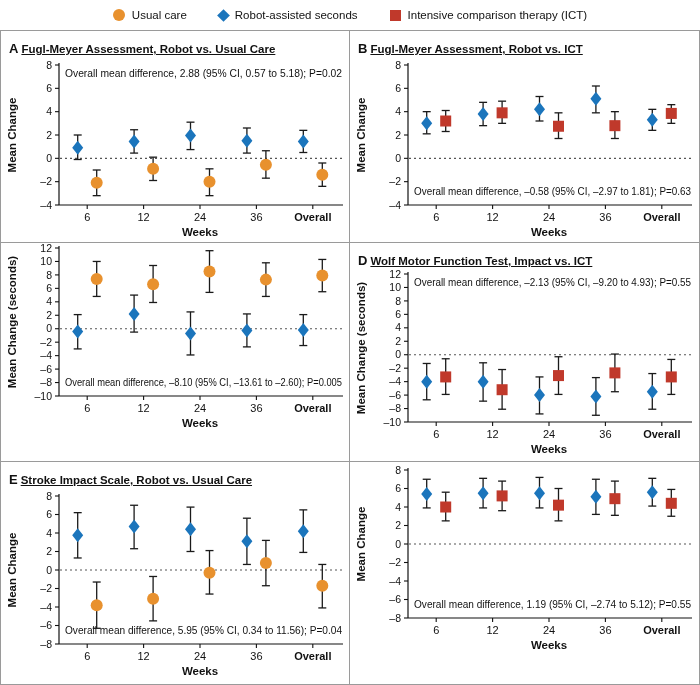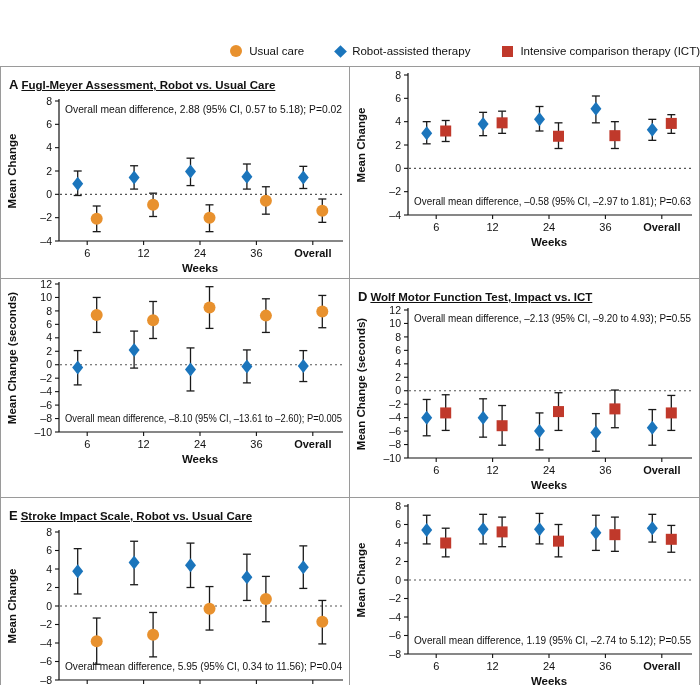--- a/index.html
+++ b/index.html
@@ -1,18 +1,18 @@
 <!DOCTYPE html>
 <html><head>
 <meta charset="utf-8">
 <style>
   html,body{margin:0;padding:0;background:#fff;}
   body{font-family:"Liberation Sans",sans-serif;color:#111;}
   .figure{width:700px;height:685px;background:#fff;position:relative;overflow:hidden;}
-  .legend{height:30px;display:flex;align-items:center;justify-content:flex-end;gap:32px;font-size:11.5px;margin-top:36px;}
+  .legend{height:30px;display:flex;align-items:center;justify-content:center;gap:32px;font-size:11.5px;}
   .legend-item{display:flex;align-items:center;gap:7px;}
   .lg-marker{display:inline-block;flex:none;}
   .marker-circle{width:12px;height:12px;border-radius:50%;}
   .marker-diamond{width:9px;height:9px;transform:rotate(45deg);}
   .marker-square{width:11px;height:11px;}
   .grid{display:grid;grid-template-columns:349px 349px;grid-template-rows:212px 219px 222px;
         width:700px;height:655px;box-sizing:border-box;border:1px solid #9a9a9a;}
   .panel{border-right:1px solid #9a9a9a;border-bottom:1px solid #9a9a9a;overflow:hidden;background:#fff;}
   .panel.col2{border-right:none;}
   .panel.row3{border-bottom:none;}
@@ -27,21 +27,21 @@
 
 <div class="figure">
 
   <div class="legend">
     <div class="legend-item">
       <span class="lg-marker marker-circle" style="background: rgb(232, 145, 46);"></span>
       <span>Usual care</span>
     </div>
     <div class="legend-item">
       <span class="lg-marker marker-diamond" style="background: rgb(27, 117, 188);"></span>
-      <span>Robot-assisted therapy</span>
+      <span>Robot-assisted seconds</span>
     </div>
     <div class="legend-item">
       <span class="lg-marker marker-square" style="background: rgb(192, 57, 43);"></span>
       <span>Intensive comparison therapy (ICT)</span>
     </div>
   </div>
 
   <div class="grid">
     <div class="panel row1">
       <div class="panel-title">
@@ -114,20 +114,23 @@
           <line x1="260.9" y1="93.75" x2="268.9" y2="93.75" stroke="#1a1a1a" stroke-width="1.3"></line>
           <line x1="260.9" y1="121.16666666666667" x2="268.9" y2="121.16666666666667" stroke="#1a1a1a" stroke-width="1.3"></line>
           <circle cx="264.9" cy="107.75" r="6" fill="#E8912E"></circle>
           <line x1="321.3" y1="106" x2="321.3" y2="129.33333333333331" stroke="#1a1a1a" stroke-width="1.3"></line>
           <line x1="317.3" y1="106" x2="325.3" y2="106" stroke="#1a1a1a" stroke-width="1.3"></line>
           <line x1="317.3" y1="129.33333333333331" x2="325.3" y2="129.33333333333331" stroke="#1a1a1a" stroke-width="1.3"></line>
           <circle cx="321.3" cy="117.66666666666667" r="6" fill="#E8912E"></circle>
         </svg>
     </div>
     <div class="panel row1 col2">
+      <div class="panel-title">
+        <span class="panel-letter">B</span><span class="panel-name">Fugl-Meyer Assessment, Robot vs. ICT</span>
+      </div>
       <svg class="plot" width="349" height="186" viewBox="0 0 349 186">
           <line x1="58" y1="6" x2="58" y2="148" stroke="#111" stroke-width="1.2"></line>
           <line x1="54" y1="148" x2="58" y2="148" stroke="#111" stroke-width="1.1"></line>
           <text x="51" y="151.6" text-anchor="end" font-size="10.5">–4</text>
           <line x1="54" y1="124.66666666666667" x2="58" y2="124.66666666666667" stroke="#111" stroke-width="1.1"></line>
           <text x="51" y="128.26666666666668" text-anchor="end" font-size="10.5">–2</text>
           <line x1="54" y1="101.33333333333333" x2="58" y2="101.33333333333333" stroke="#111" stroke-width="1.1"></line>
           <text x="51" y="104.93333333333332" text-anchor="end" font-size="10.5">0</text>
           <line x1="54" y1="78" x2="58" y2="78" stroke="#111" stroke-width="1.1"></line>
           <text x="51" y="81.6" text-anchor="end" font-size="10.5">2</text>

